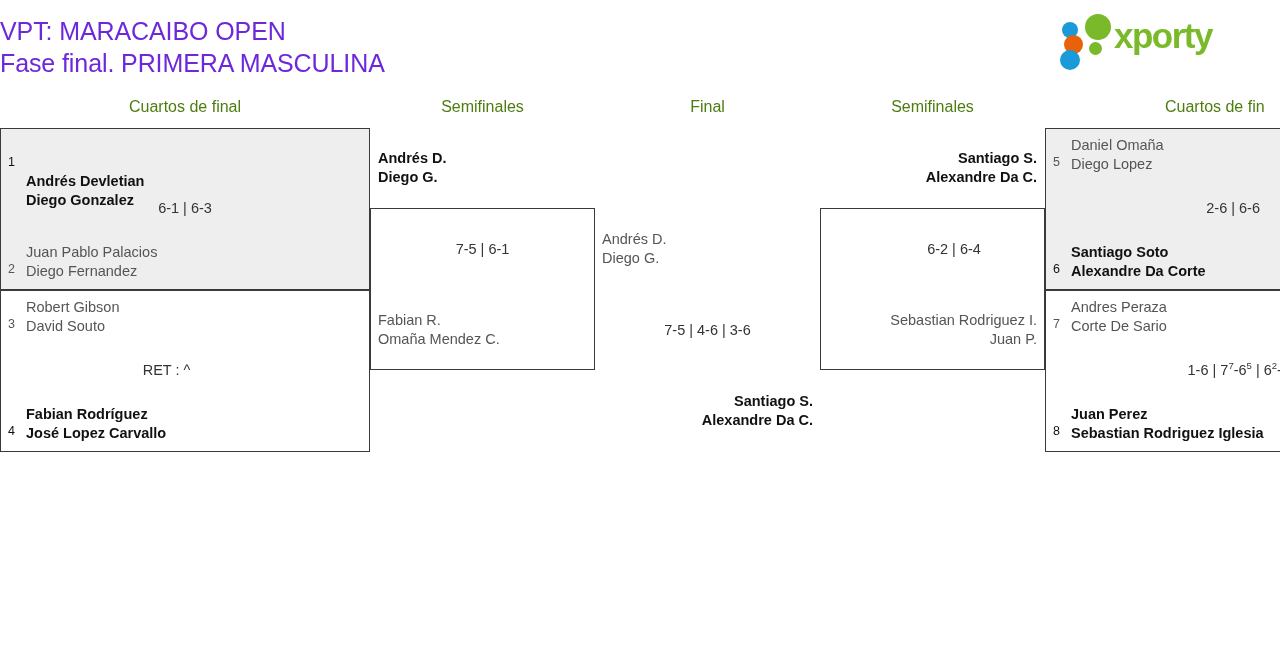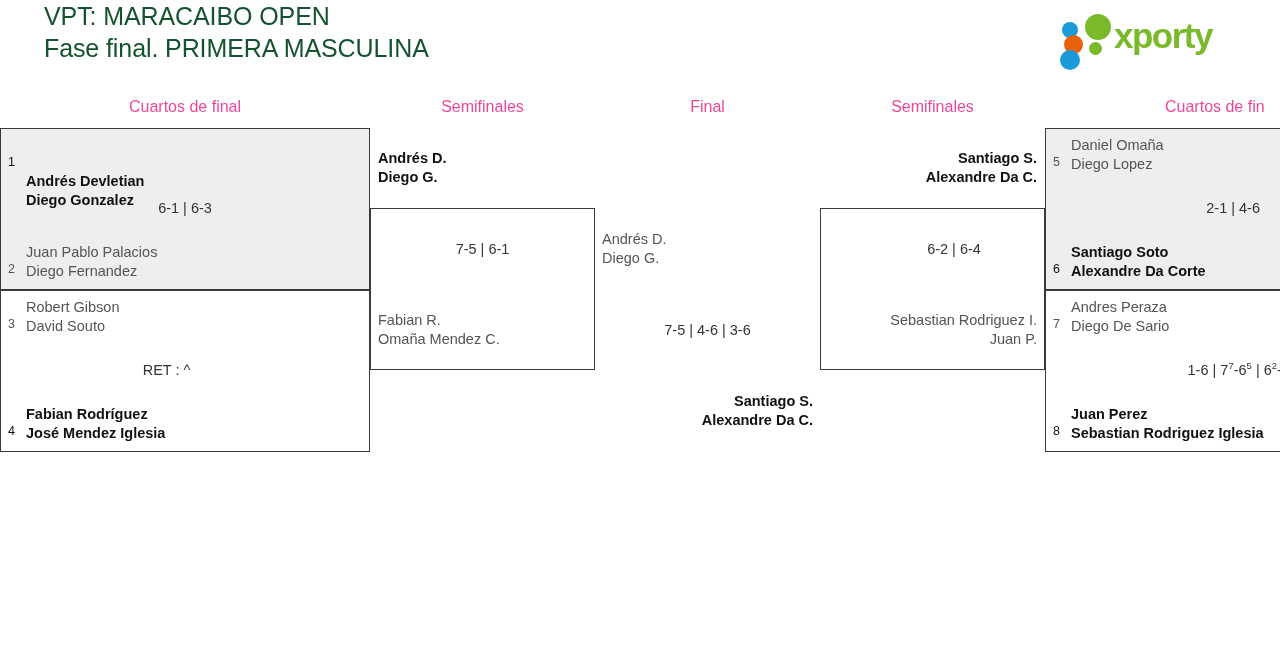--- a/index.html
+++ b/index.html
@@ -17,28 +17,27 @@
   }
 
   
   #header {
     position: absolute;
     left: 0; top: 0;
     width: 1280px; height: 88px;
   }
   #title-block {
     position: absolute;
-    left: 0px; top: 0px;
+    left: 0px; top: 15px;
     font-size: 25px;
     line-height: 32px;
     font-weight: 400;
-    color: #14532d;
+    color: #6d28d9;
     letter-spacing: -0.1px;
     white-space: nowrap;
-    padding-left: 44px;
   }
   #title-line1, #title-line2 { display: block; }
 
   
   #logo {
     position: absolute;
     right: 4px; top: 8px;
     width: 228px; height: 60px;
   }
   #logo-mark {
@@ -67,21 +66,21 @@
     position: absolute;
     left: 0; top: 0;
     width: 1280px; height: 664px;
   }
   .round-header {
     position: absolute;
     top: 96px;
     font-size: 16px;
     line-height: 22px;
     font-weight: 400;
-    color: #ec4899;
+    color: #4d7c0f;
     text-align: center;
     white-space: nowrap;
   }
   #hdr-qf-left { left: 0px;    width: 370px; }
   #hdr-sf-left { left: 370px;  width: 225px; }
   #hdr-final   { left: 595px;  width: 225px; }
   #hdr-sf-right{ left: 820px;  width: 225px; }
   #hdr-qf-right{ left: 1045px; width: 370px; text-align: left; padding-left: 120px; box-sizing: border-box; }
 
   
@@ -170,21 +169,21 @@
   <div class="match-box" style="left:0px; top:290px; width:370px; height:162px;"></div>
   <div class="seed" style="left:8px; top:317px;">3</div>
   <div class="player" style="left:26px; top:298px;">
     <span class="nm">Robert Gibson</span>
     <span class="nm">David Souto</span>
   </div>
   <div class="score" style="left:0px; top:361px; width:333px; text-align:center;">RET : ^</div>
   <div class="seed winner-seed" style="left:8px; top:424px;">4</div>
   <div class="player winner" style="left:26px; top:405px;">
     <span class="nm">Fabian Rodríguez</span>
-    <span class="nm">José Mendez Iglesia</span>
+    <span class="nm">José Lopez Carvallo</span>
   </div>
 
   <div class="match-box" style="left:370px; top:208px; width:225px; height:162px;"></div>
   <div class="player winner" style="left:378px; top:149px;">
     <span class="nm">Andrés D.</span>
     <span class="nm">Diego G.</span>
   </div>
   <div class="score" style="left:370px; top:240px; width:225px; text-align:center;">7-5 | 6-1</div>
   <div class="player" style="left:378px; top:311px;">
     <span class="nm">Fabian R.</span>
@@ -211,32 +210,32 @@
     <span class="nm">Sebastian Rodriguez I.</span>
     <span class="nm">Juan P.</span>
   </div>
 
   <div class="match-box shaded" style="left:1045px; top:128px; width:370px; height:162px;"></div>
   <div class="seed" style="left:1053px; top:155px;">5</div>
   <div class="player" style="left:1071px; top:136px;">
     <span class="nm">Daniel Omaña</span>
     <span class="nm">Diego Lopez</span>
   </div>
-  <div class="score align-right" style="left:1045px; top:199px; width:215px;">2-1 | 4-6</div>
+  <div class="score align-right" style="left:1045px; top:199px; width:215px;">2-6 | 6-6</div>
   <div class="seed winner-seed" style="left:1053px; top:262px;">6</div>
   <div class="player winner" style="left:1071px; top:243px;">
     <span class="nm">Santiago Soto</span>
     <span class="nm">Alexandre Da Corte</span>
   </div>
 
   <div class="match-box" style="left:1045px; top:290px; width:370px; height:162px;"></div>
   <div class="seed" style="left:1053px; top:317px;">7</div>
   <div class="player" style="left:1071px; top:298px;">
     <span class="nm">Andres Peraza</span>
-    <span class="nm">Diego De Sario</span>
+    <span class="nm">Corte De Sario</span>
   </div>
   <div class="score align-right" style="left:1045px; top:361px; width:245px;">1-6 | 7<sup>7</sup>-6<sup>5</sup> | 6<sup>2</sup>-7</div>
   <div class="seed winner-seed" style="left:1053px; top:424px;">8</div>
   <div class="player winner" style="left:1071px; top:405px;">
     <span class="nm">Juan Perez</span>
     <span class="nm">Sebastian Rodriguez Iglesia</span>
   </div>
 
 </div>
 

